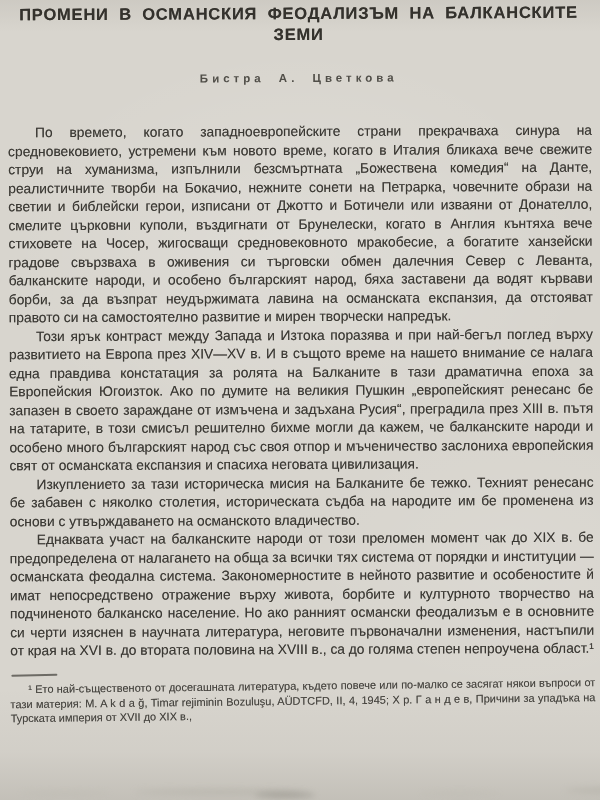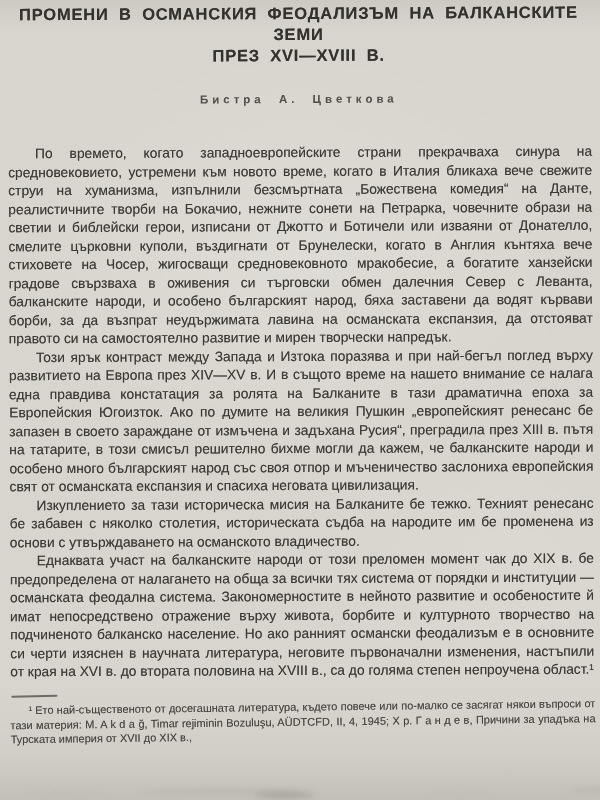--- a/index.html
+++ b/index.html
@@ -96,21 +96,20 @@
   .smudge-5 { left: 420px; top: 791px; width: 80px;  height: 5px; background: #bdbab1; opacity: 0.4; }
 </style>
 </head>
 <body>
 
 <div class="page">
   <div class="content">
 
     <h1 class="title">
       <span>ПРОМЕНИ В ОСМАНСКИЯ ФЕОДАЛИЗЪМ НА БАЛКАНСКИТЕ ЗЕМИ</span><br>
-      <span>ПРЕЗ XVI—XVIII В.</span>
     </h1>
 
     <div class="author">Бистра А. Цветкова</div>
 
     <div class="body-text">
       <p>По времето, когато западноевропейските страни прекрачваха синура на средновековието, устремени към новото време, когато в Италия бликаха вече свежите струи на хуманизма, изпълнили безсмъртната „Божествена комедия“ на Данте, реалистичните творби на Бокачио, нежните сонети на Петрарка, човечните образи на светии и библейски герои, изписани от Джотто и Ботичели или изваяни от Донателло, смелите църковни куполи, въздигнати от Брунелески, когато в Англия кънтяха вече стиховете на Чосер, жигосващи средновековното мракобесие, а богатите ханзейски градове свързваха в оживения си търговски обмен далечния Север с Леванта, балканските народи, и особено българският народ, бяха заставени да водят кървави борби, за да възпрат неудържимата лавина на османската експанзия, да отстояват правото си на самостоятелно развитие и мирен творчески напредък.</p>
       <p>Този ярък контраст между Запада и Изтока поразява и при най-бегъл поглед върху развитието на Европа през XIV—XV в. И в същото време на нашето внимание се налага една правдива констатация за ролята на Балканите в тази драматична епоха за Европейския Югоизток. Ако по думите на великия Пушкин „европейският ренесанс бе запазен в своето зараждане от измъчена и задъхана Русия“, преградила през XIII в. пътя на татарите, в този смисъл решително бихме могли да кажем, че балканските народи и особено много българският народ със своя отпор и мъченичество заслониха европейския свят от османската експанзия и спасиха неговата цивилизация.</p>
       <p>Изкуплението за тази историческа мисия на Балканите бе тежко. Техният ренесанс бе забавен с няколко столетия, историческата съдба на народите им бе променена из основи с утвърждаването на османското владичество.</p>
       <p>Еднаквата участ на балканските народи от този преломен момент чак до XIX в. бе предопределена от налагането на обща за всички тях система от порядки и институции — османската феодална система. Закономерностите в нейното развитие и особеностите й имат непосредствено отражение върху живота, борбите и културното творчество на подчиненото балканско население. Но ако ранният османски феодализъм е в основните си черти изяснен в научната литература, неговите първоначални изменения, настъпили от края на XVI в. до втората половина на XVIII в., са до голяма степен непроучена област.¹</p>
     </div>

